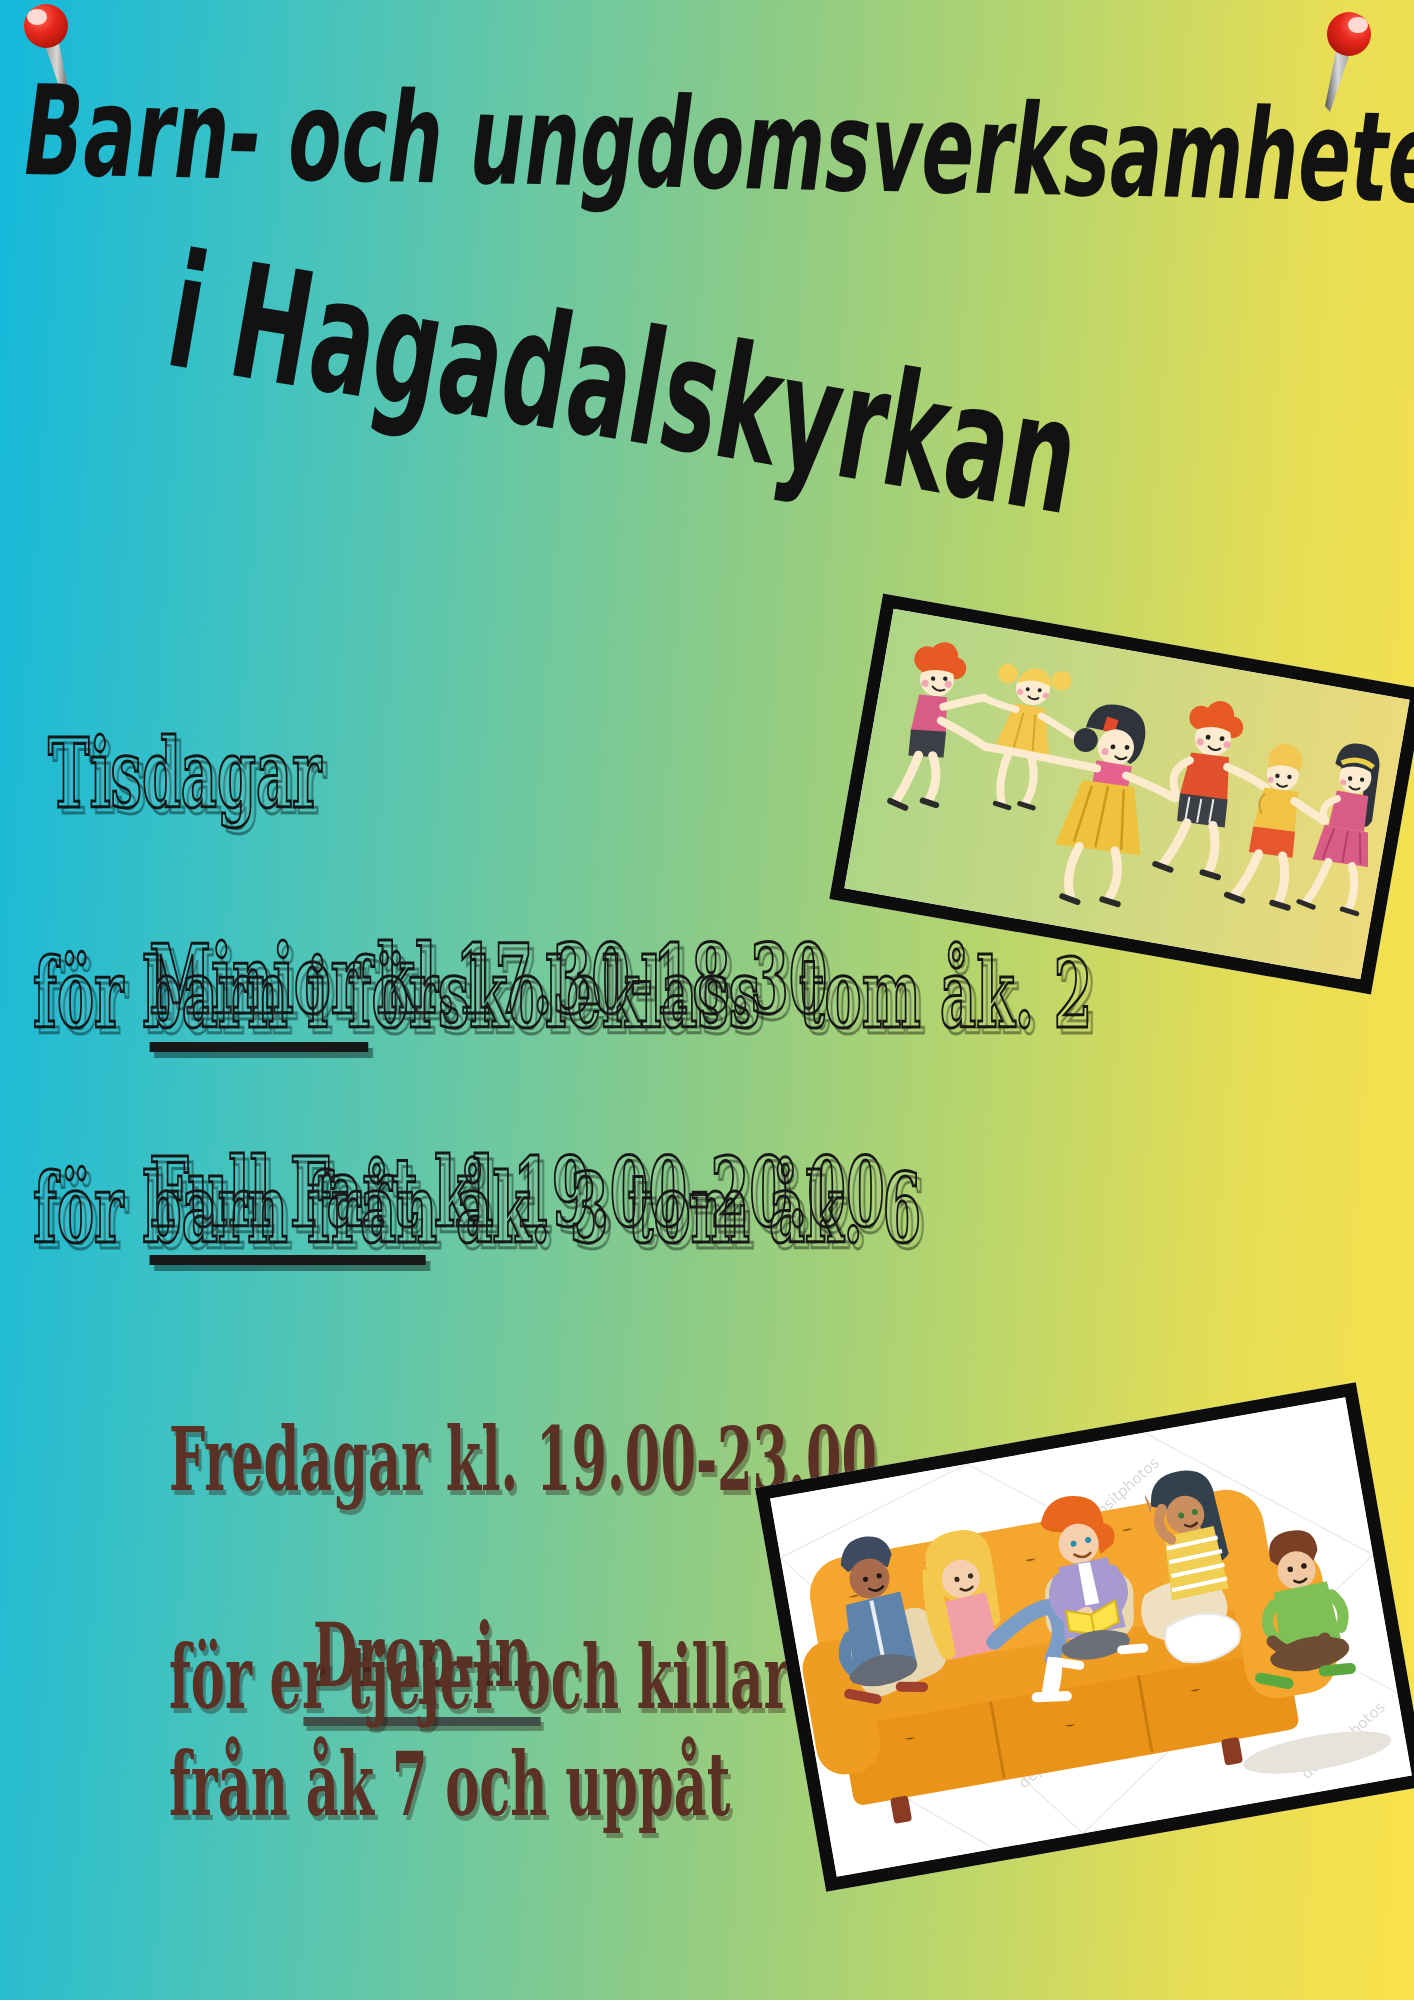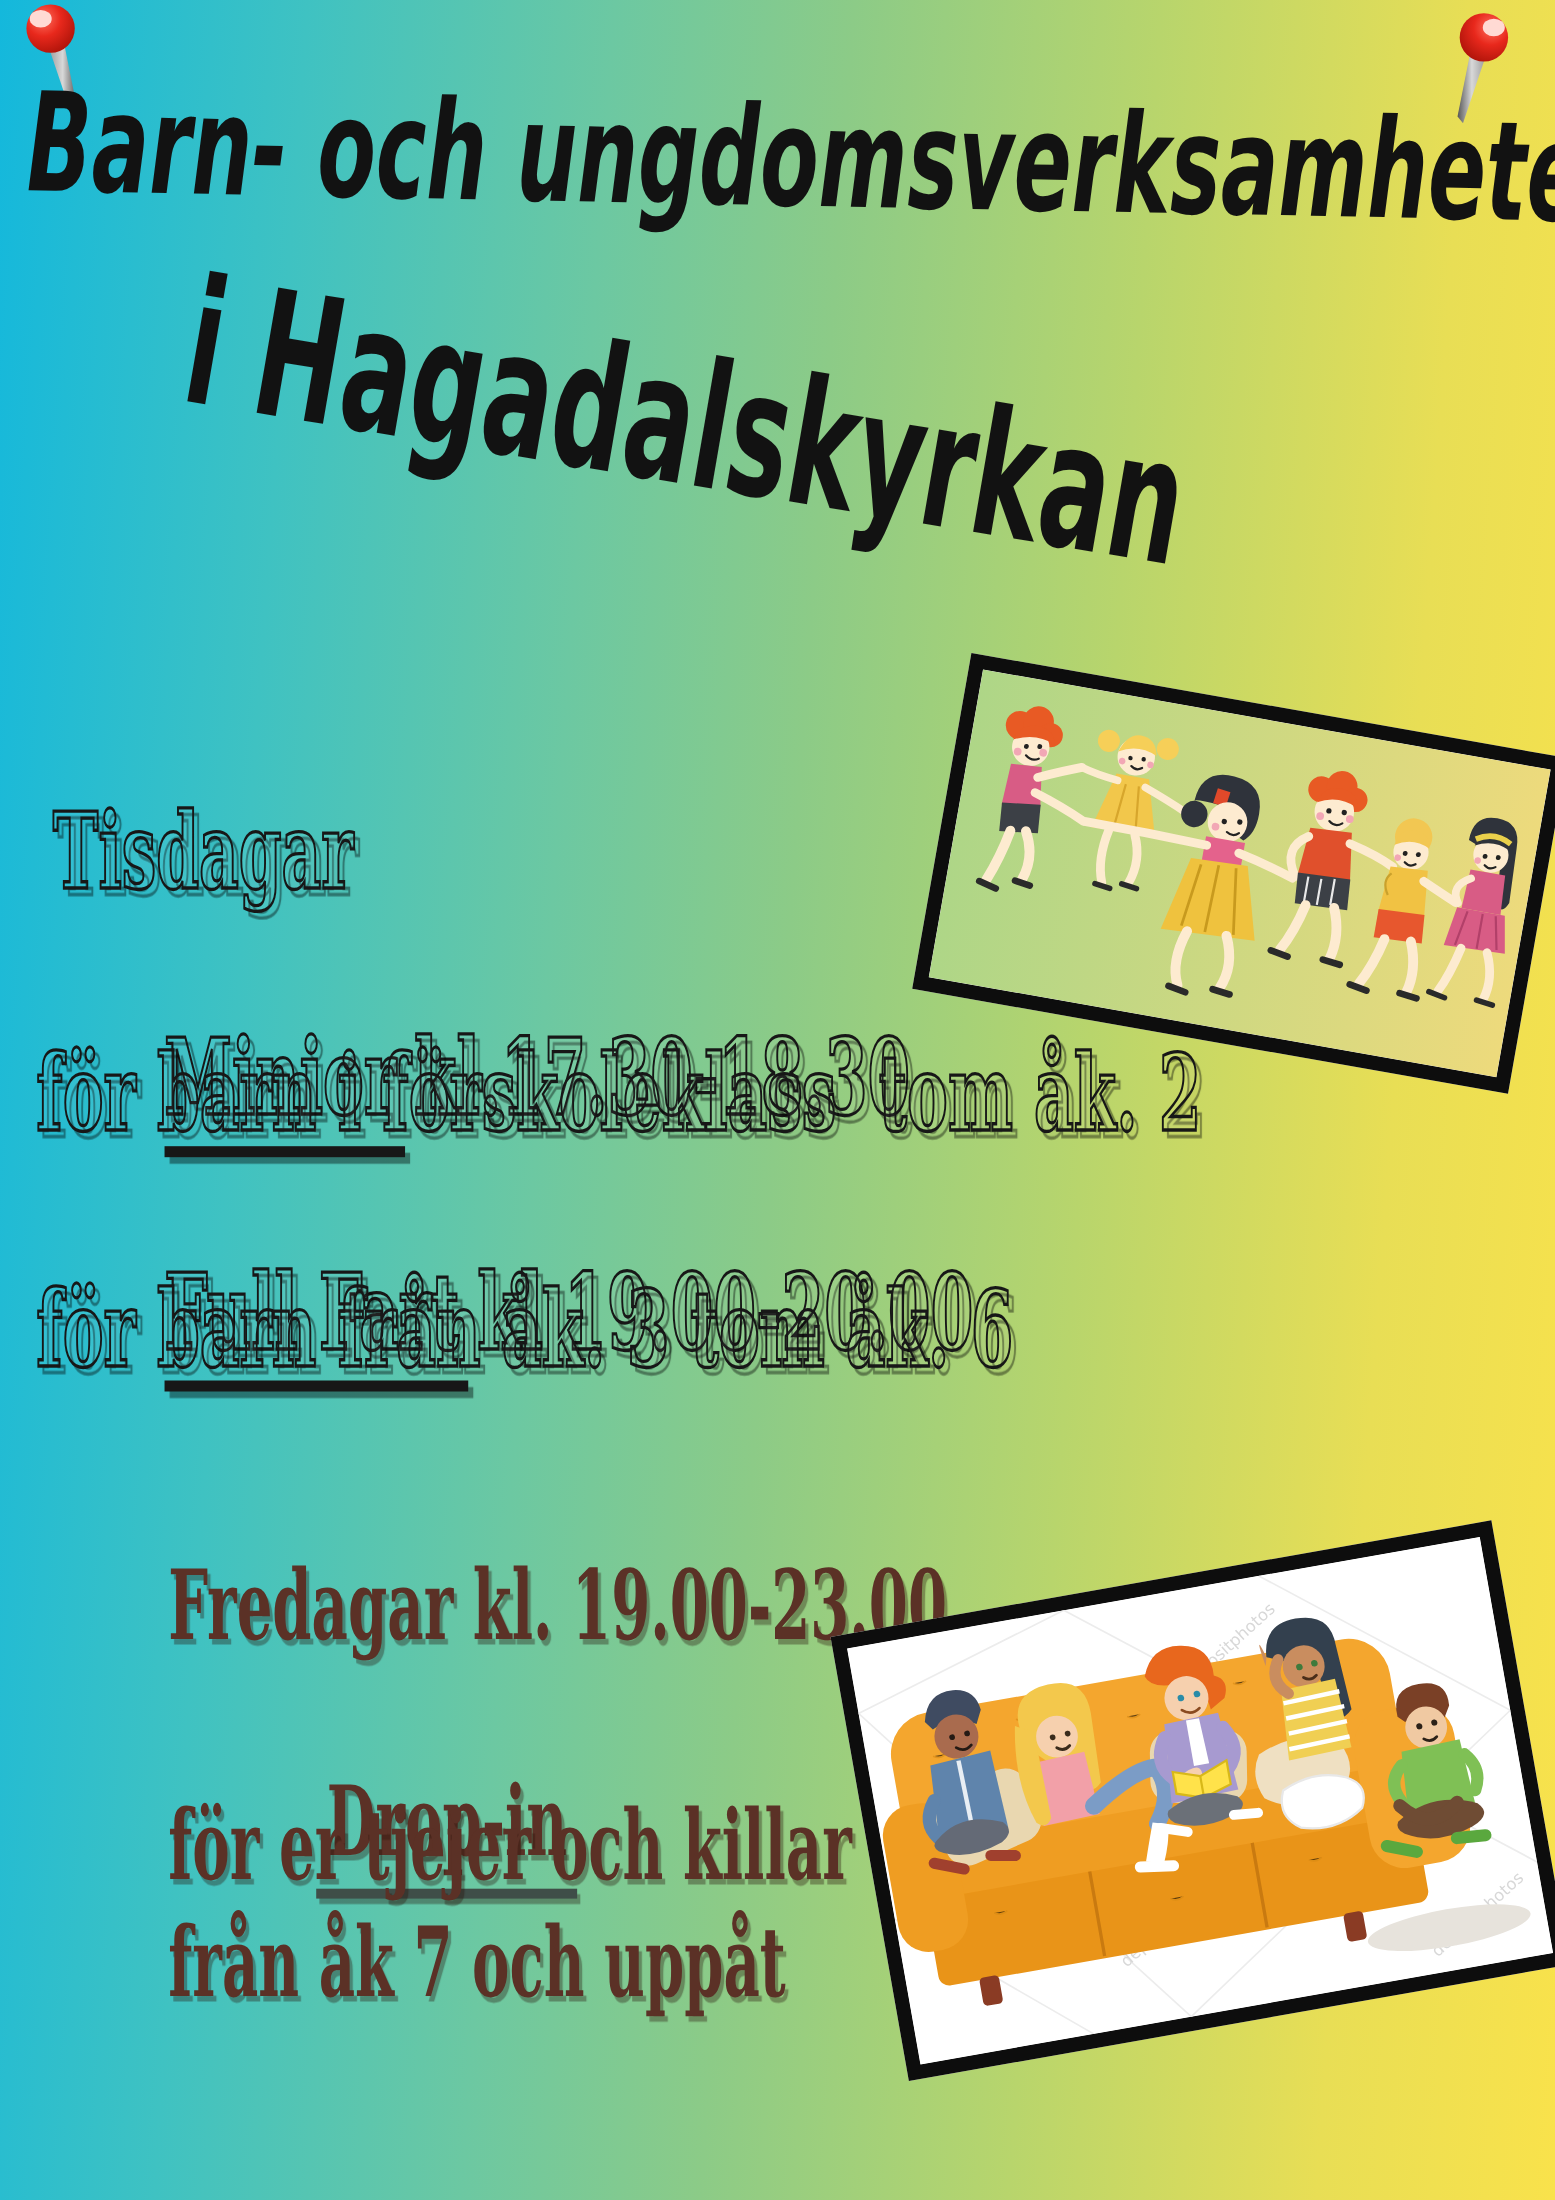--- a/index.html
+++ b/index.html
@@ -18,21 +18,21 @@
   
   .black-line{
     position:absolute;font-weight:700;font-size:96px;line-height:1;white-space:pre;
     color:rgba(255,255,255,.05);-webkit-text-stroke:3px #171717;
     filter:drop-shadow(8px 6px 0 rgba(0,0,0,.40));
     transform:scaleX(.58);transform-origin:left top;
   }
   .u-black{border-bottom:10px solid #171717;padding-bottom:6px;padding-right:14px;}
   .gap-left{margin-left:14px;}
   
-  .friday-block{position:absolute;left:8px;top:1415px;width:690px;height:500px;}
+  .friday-block{position:absolute;left:24px;top:1415px;width:690px;height:500px;}
   .brown-line{
     position:absolute;left:0;width:100%;text-align:center;
     font-weight:700;font-size:88px;line-height:1;white-space:pre;color:#5b3126;
     filter:drop-shadow(5px 5px 0 rgba(40,18,8,.35));
     transform:scaleX(.58);transform-origin:center top;
   }
   .u-dropin{border-bottom:9px solid #3f4e48;padding:0 16px 10px 16px;}
   
   .framed{position:absolute;border:13px solid #0d0d0d;box-sizing:border-box;background:#fff;}
   .dancing{left:852px;top:639px;width:550px;height:310px;transform:rotate(10deg);}

